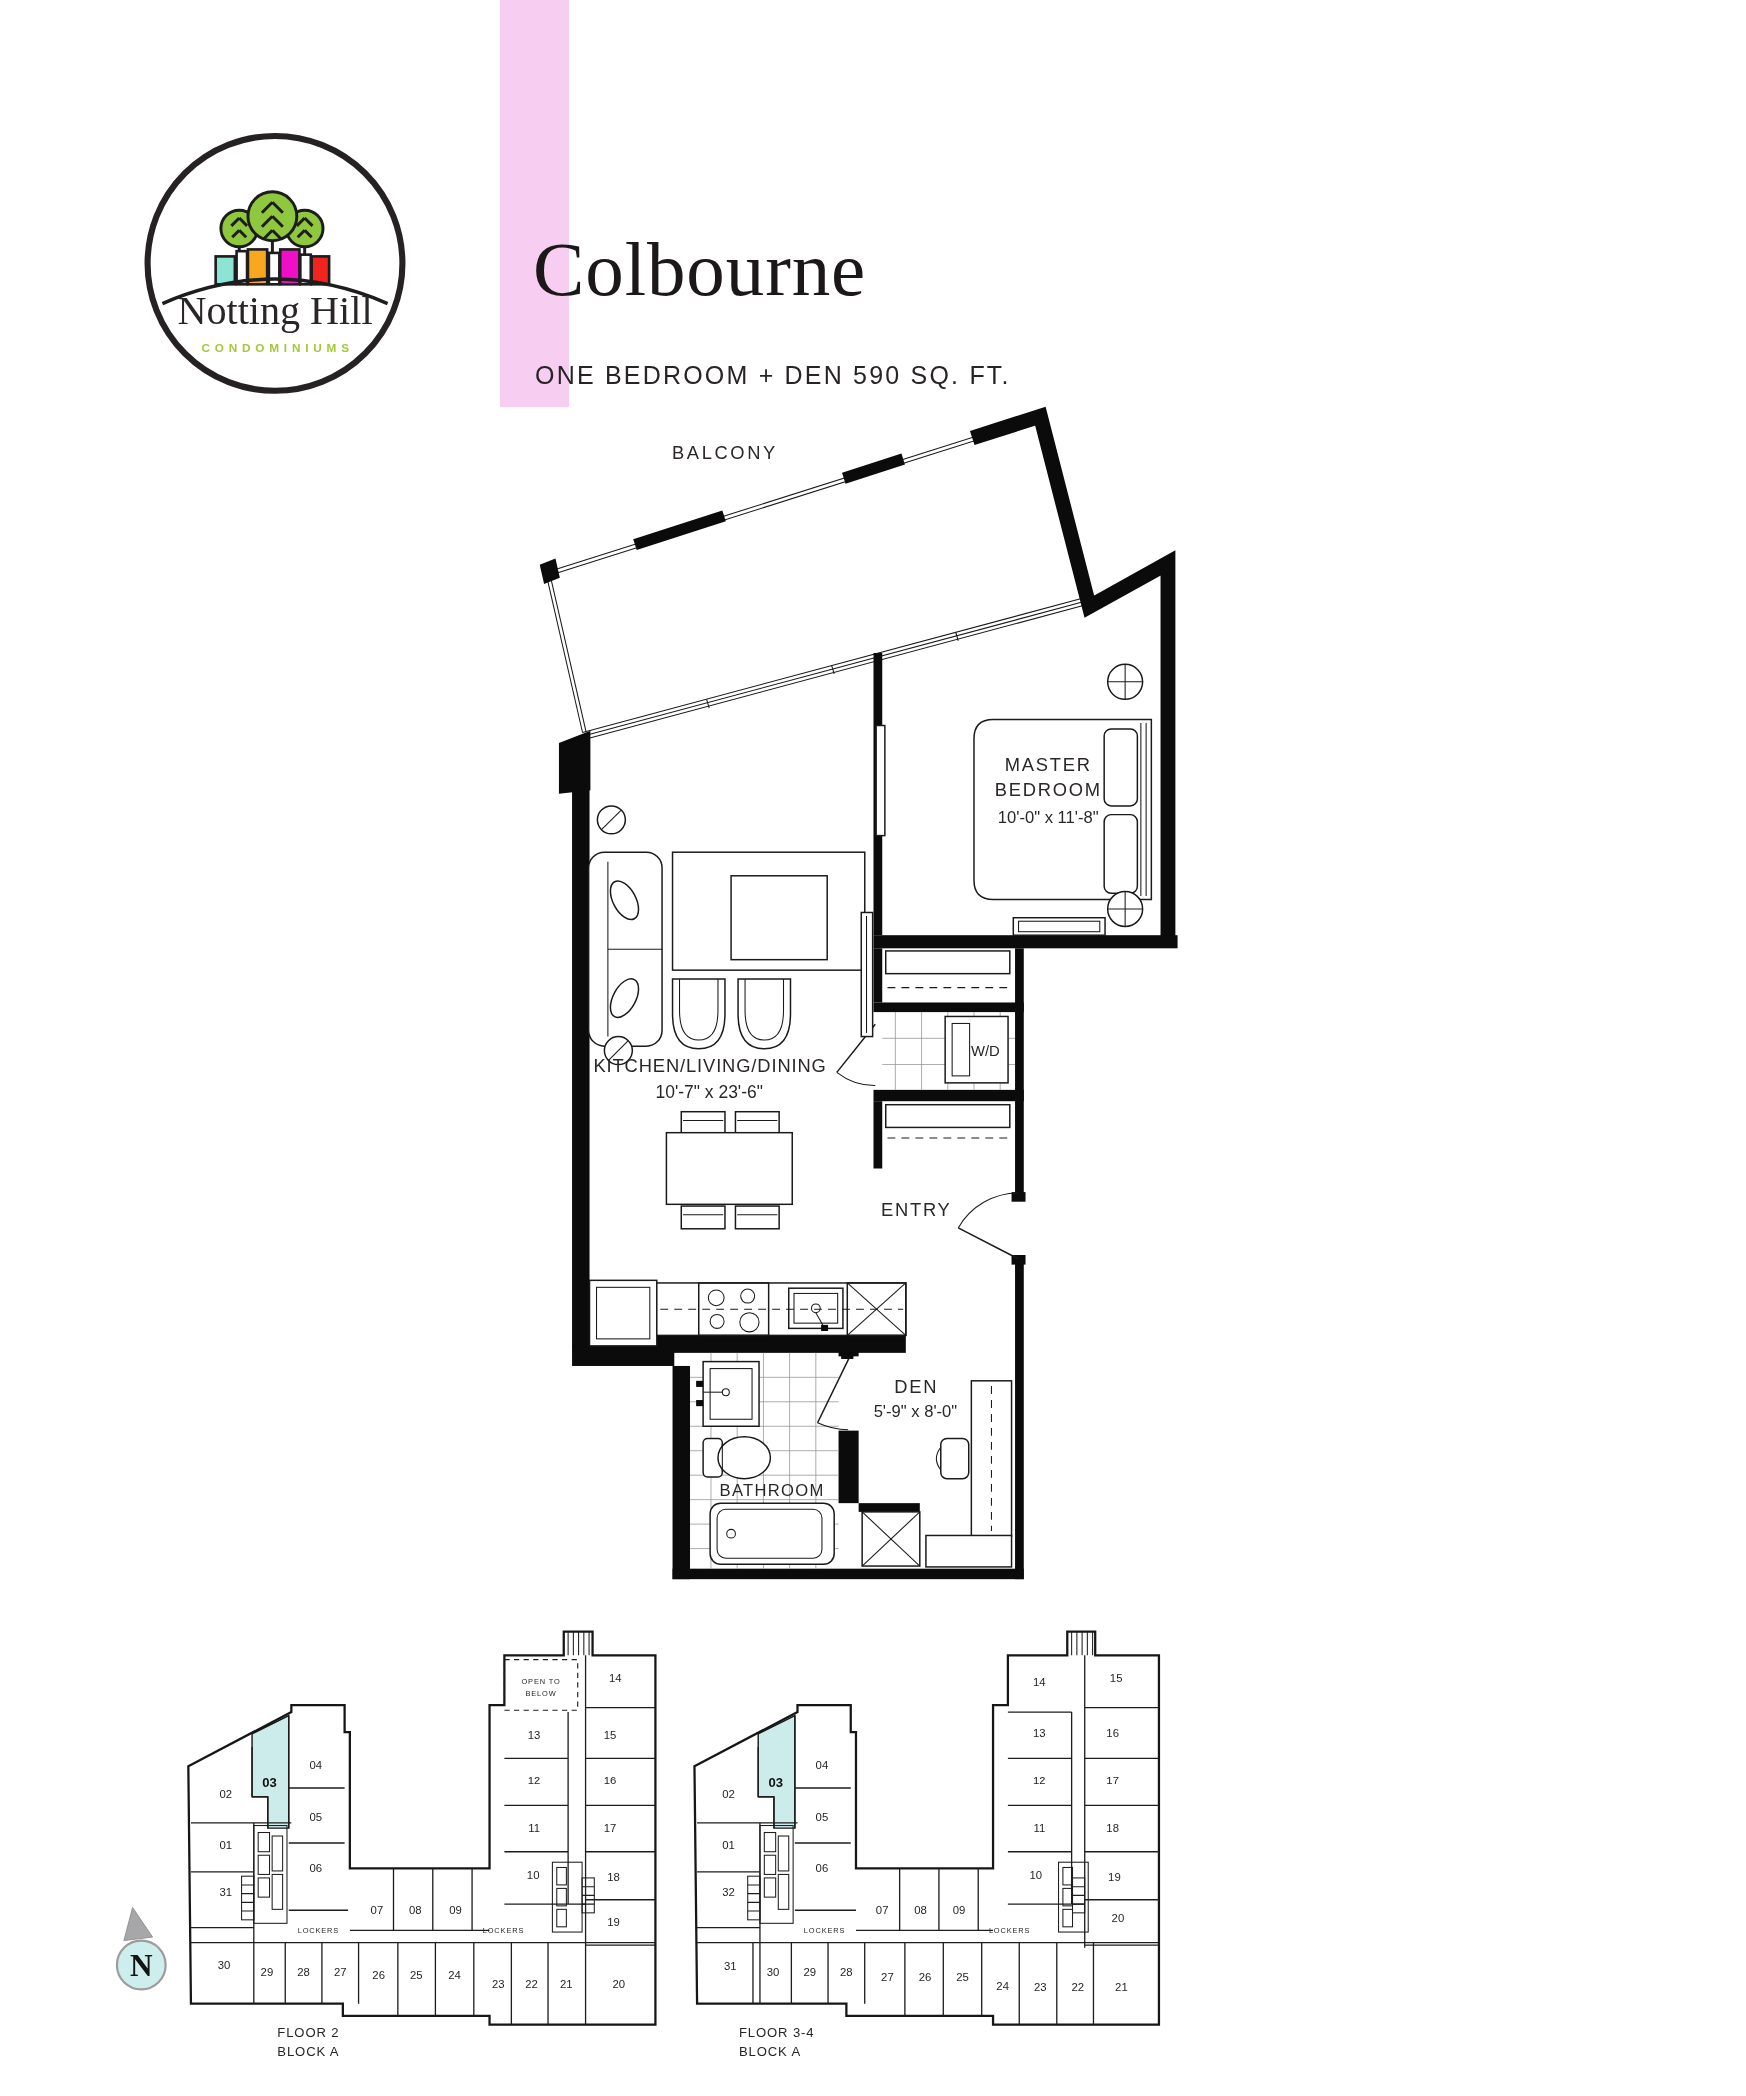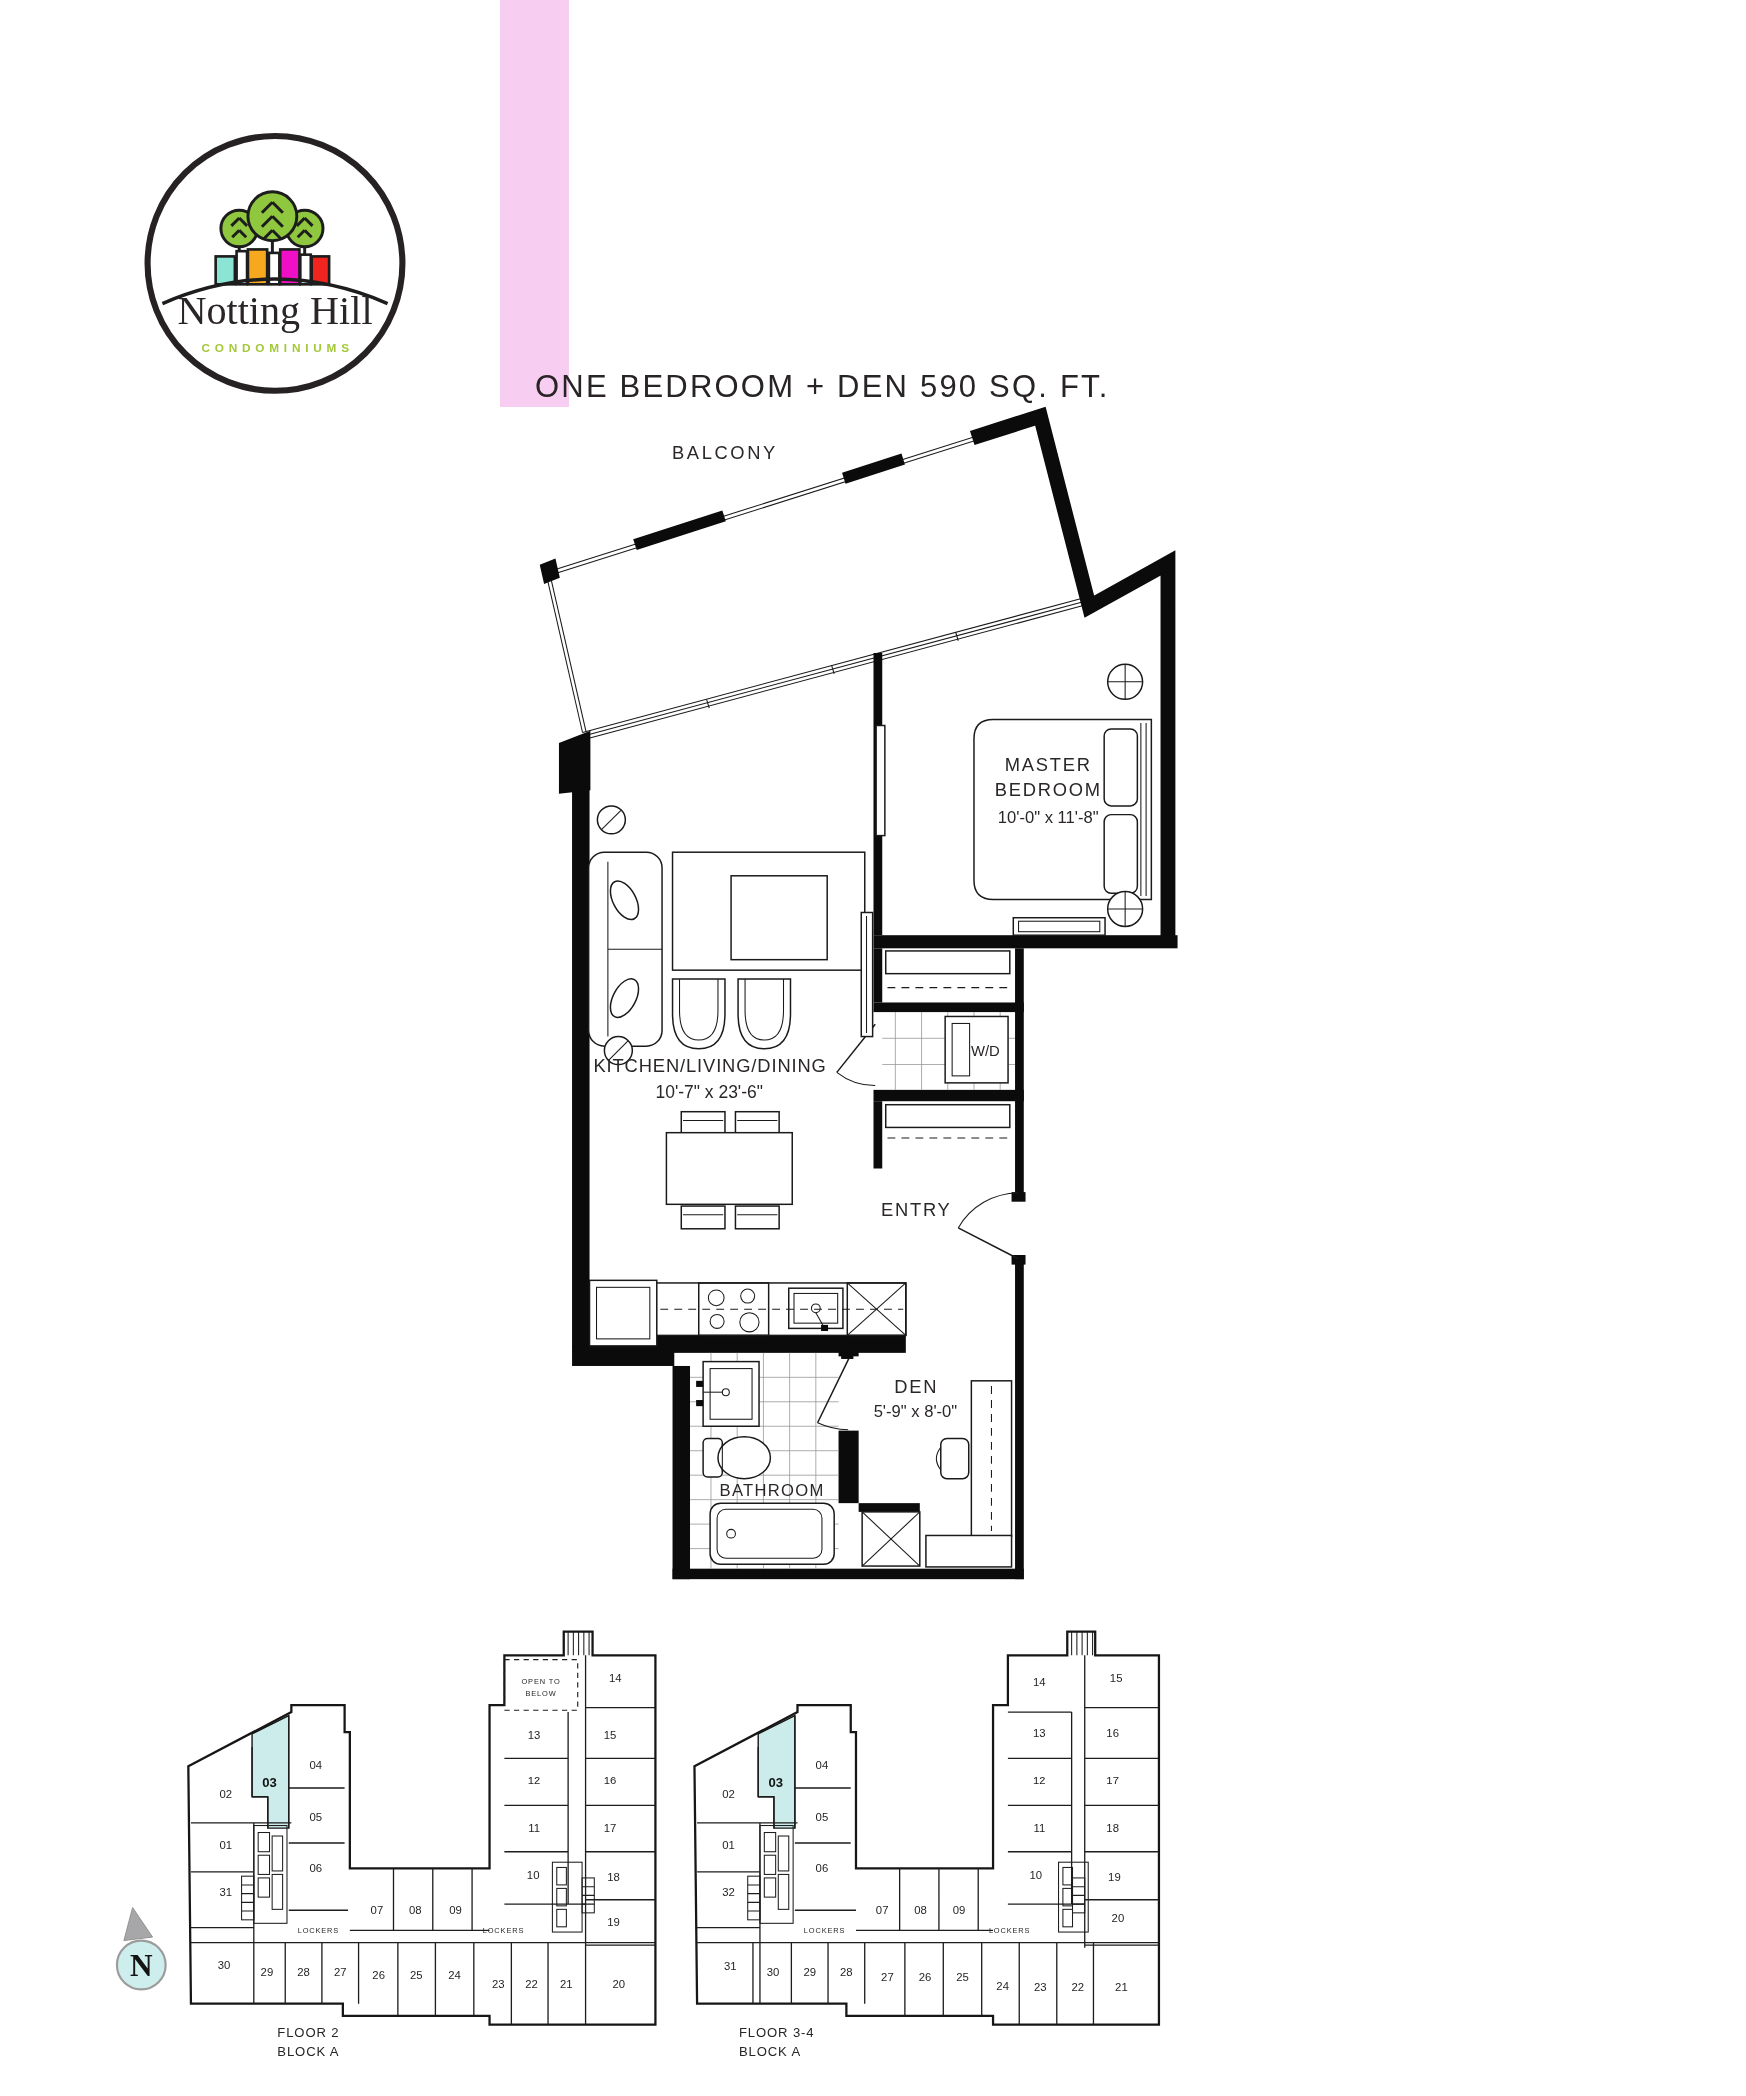--- a/index.html
+++ b/index.html
@@ -2,21 +2,21 @@
 <html style="font-size:14px"><head>
 <meta charset="utf-8">
 <style>
   html,body{margin:0;padding:0;background:#fff;}
   .page{position:relative;width:1667px;height:2096px;background:#ffffff;overflow:hidden;
         font-family:"Liberation Sans",sans-serif;}
   .abs{position:absolute;}
   .pink-stripe{left:500px;top:0;width:69px;height:407px;background:#f8cdf2;}
   .title{left:533px;top:225px;font-family:"Liberation Serif",serif;font-size:77px;
          color:#1c1819;letter-spacing:0.9px;}
-  .subtitle{left:535px;top:369px;font-size:31px;letter-spacing:2.2px;color:#282425;}
+  .subtitle{left:535px;top:361px;font-size:25px;letter-spacing:2.2px;color:#282425;}
   .footer{left:413px;top:2026px;width:1258px;font-size:14.4px;color:#2f2f2f;letter-spacing:0.2px;}
   svg text{font-family:"Liberation Sans",sans-serif;}
   .serif{font-family:"Liberation Serif",serif;}
   .wall{fill:#0b0b0b;stroke:none;}
   .thin{stroke:#1a1a1a;stroke-width:1.7;fill:none;}
   .thin2{stroke:#1a1a1a;stroke-width:1.2;fill:none;}
   .furn{fill:#ffffff;stroke:#1a1a1a;stroke-width:1.7;}
   .tile{stroke:#979797;stroke-width:0.9;}
   .dash{stroke-dasharray:9 7;}
   .lbl{fill:#2b2728;}
@@ -58,20 +58,21 @@
       <rect x="158" y="150" width="12" height="36" fill="#ffffff"></rect>
       <rect x="171" y="146" width="22" height="40" fill="#ef0fc6"></rect>
       <rect x="194" y="152" width="12" height="34" fill="#ffffff"></rect>
       <rect x="207" y="154" width="20" height="32" fill="#f2241f"></rect>
     </g>
     <path d="M36,208 Q165,152 294,208" fill="none" stroke="#1d1d1d" stroke-width="4"></path>
     <text x="165" y="232" text-anchor="middle" class="serif" font-size="46" fill="#2a2526">Notting Hill</text>
     <text x="168" y="264" text-anchor="middle" font-size="13.5" letter-spacing="5.5" font-weight="bold" fill="#a4c939">CONDOMINIUMS</text>
   </svg>
 
+  <div class="abs title">Colbourne</div>
   <div class="abs subtitle">ONE BEDROOM + DEN 590 SQ. FT.</div>
 
   <svg class="abs" style="left:524px;top:376px" width="699" height="1232" viewBox="0 0 800 1410">
 
     <g>
       <line class="thin2" x1="25" y1="225" x2="593" y2="45"></line>
       <line class="thin2" x1="27" y1="229" x2="595" y2="49"></line>
       <line class="thin2" x1="25" y1="225" x2="67" y2="408"></line>
       <line class="thin2" x1="29" y1="224" x2="71" y2="407"></line>
 

